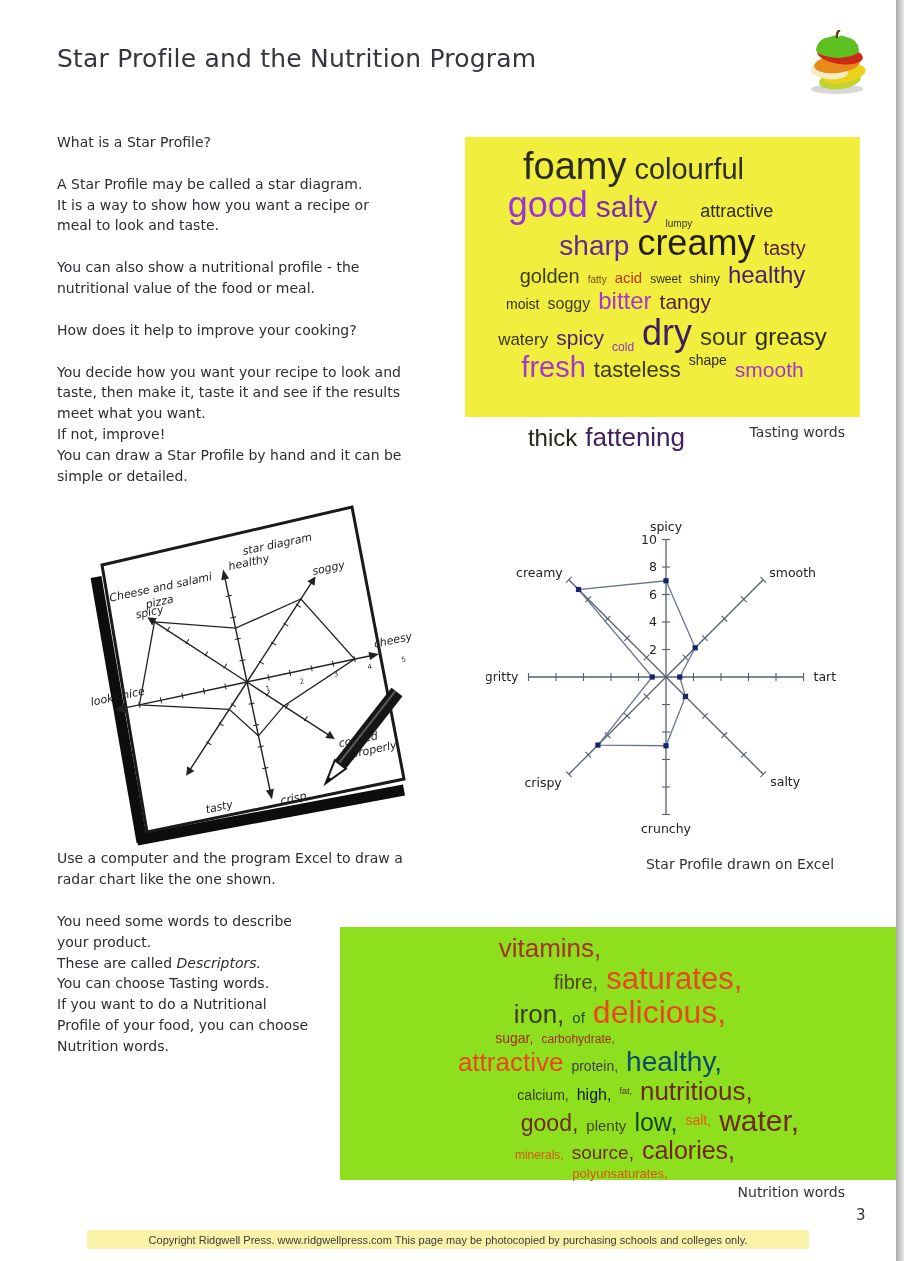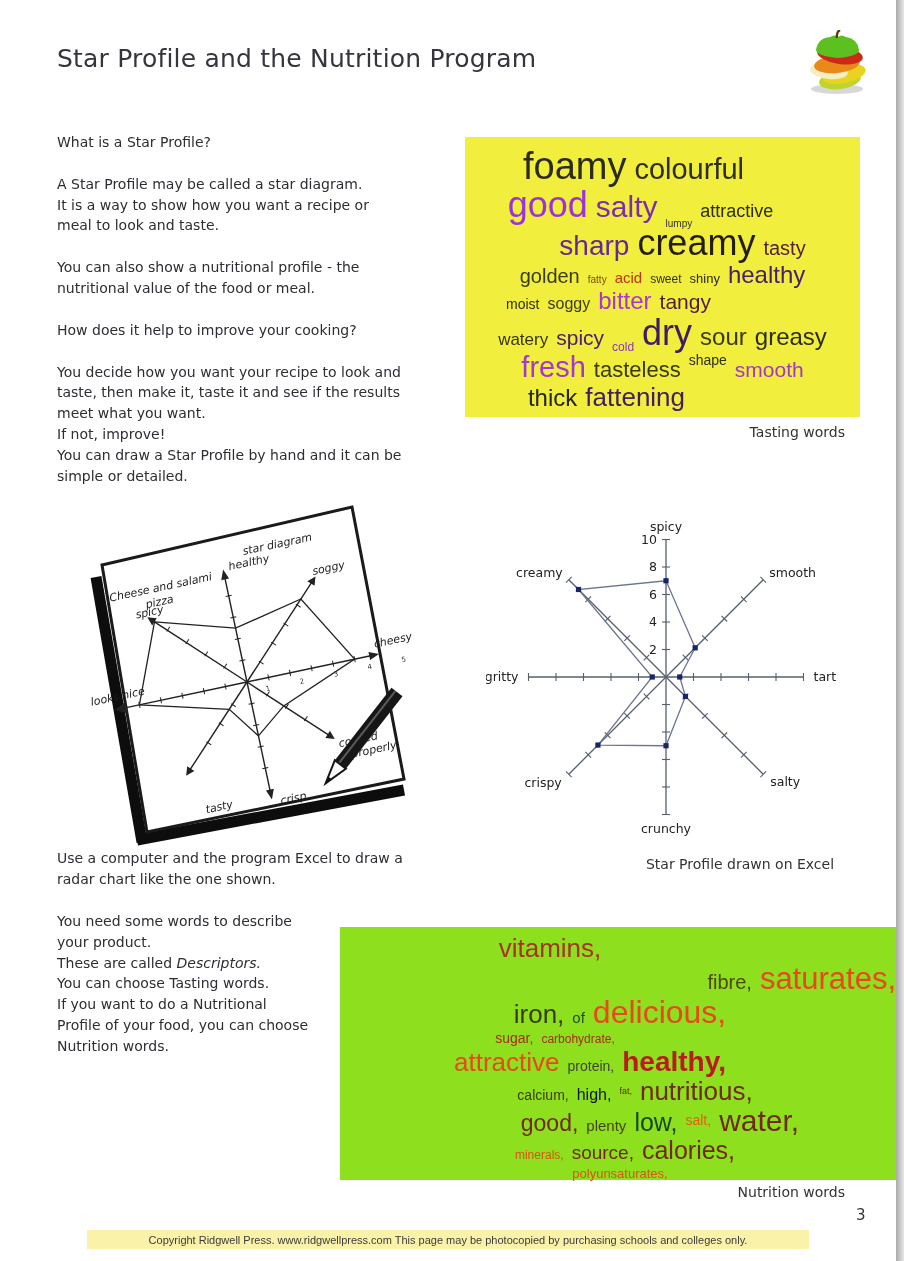--- a/index.html
+++ b/index.html
@@ -49,21 +49,21 @@
     </div>
 
   <div class="abs cloud" style="left: 465px; top: 137px; width: 395px; height: 280px; padding-top: 10px; background: rgb(242, 238, 62);">
       <div class="cloud-row" style="padding-right: 58px;"><span style="font-size: 38px; color: rgb(43, 43, 28);">foamy</span><span style="font-size: 29px; color: rgb(46, 46, 28);">colourful</span></div>
       <div class="cloud-row" style="padding-right: 44px;"><span style="font-size: 36px; color: rgb(154, 52, 218);">good</span><span style="font-size: 30px; color: rgb(124, 45, 174);">salty</span><span style="font-size: 10px; color: rgb(51, 51, 42); top: 10px;">lumpy</span><span style="font-size: 18px; color: rgb(45, 45, 22);">attractive</span></div>
       <div class="cloud-row" style="padding-left: 40px;"><span style="font-size: 28px; color: rgb(101, 40, 151);">sharp</span><span style="font-size: 36px; color: rgb(36, 30, 18);">creamy</span><span style="font-size: 20px; color: rgb(84, 32, 58);">tasty</span></div>
       <div class="cloud-row"><span style="font-size: 20px; color: rgb(59, 59, 15);">golden</span><span style="font-size: 10px; color: rgb(123, 74, 24);">fatty</span><span style="font-size: 15px; color: rgb(194, 51, 18);">acid</span><span style="font-size: 12px; color: rgb(50, 50, 14);">sweet</span><span style="font-size: 13px; color: rgb(42, 42, 24);">shiny</span><span style="font-size: 24px; color: rgb(72, 32, 112);">healthy</span></div>
       <div class="cloud-row" style="padding-right: 108px;"><span style="font-size: 14px; color: rgb(46, 46, 26);">moist</span><span style="font-size: 16px; color: rgb(61, 61, 16);">soggy</span><span style="font-size: 24px; color: rgb(168, 54, 210);">bitter</span><span style="font-size: 21px; color: rgb(82, 28, 56);">tangy</span></div>
       <div class="cloud-row"><span style="font-size: 17px; color: rgb(54, 54, 14);">watery</span><span style="font-size: 21px; color: rgb(74, 33, 112);">spicy</span><span style="font-size: 12px; color: rgb(140, 53, 192); top: 6px;">cold</span><span style="font-size: 36px; color: rgb(63, 29, 98);">dry</span><span style="font-size: 24px; color: rgb(58, 58, 16);">sour</span><span style="font-size: 24px; color: rgb(44, 44, 24);">greasy</span></div>
       <div class="cloud-row"><span style="font-size: 29px; color: rgb(164, 55, 212);">fresh</span><span style="font-size: 22px; color: rgb(58, 58, 18);">tasteless</span><span style="font-size: 14px; color: rgb(46, 46, 28); top: -12px;">shape</span><span style="font-size: 21px; color: rgb(161, 54, 204);">smooth</span></div>
-      <div class="cloud-row" style="padding-right: 112px;"><span style="font-size: 24px; color: rgb(38, 38, 26);">thick</span><span style="font-size: 26px; color: rgb(66, 32, 94);">fattening</span></div>
+      <div class="cloud-row" style="padding-right: 112px;"><span style="font-size: 24px; color: rgb(38, 38, 26);">thick</span><span style="font-size: 26px; color: rgb(66, 32, 94); margin-top: 40px;">fattening</span></div>
     </div>
   <div class="abs caption" style="left:465px;top:424px;width:380px;text-align:right">Tasting words</div>
 
   <svg class="abs" style="left:52px;top:497px" width="415" height="352" viewBox="0 0 415 352">
     <path d="M44 80 L90 345" stroke="#0d0d0d" stroke-width="11" fill="none"></path>
     <path d="M85 343 L352 293" stroke="#0d0d0d" stroke-width="11" fill="none"></path>
     <polygon points="50,68 300,10 352,282 95,335" fill="#ffffff" stroke="#1a1a1a" stroke-width="3"></polygon>
     <g transform="rotate(-12 195 185)">
 
       <g stroke="#222" stroke-width="1.4" fill="none">
@@ -225,24 +225,24 @@
   <div class="abs bodytext" style="left:57px;top:848px;width:430px">
       <p><span>Use a computer and the program Excel to draw a</span><br><span>radar chart like the one shown.</span></p>
     </div>
 
   <div class="abs bodytext" style="left:57px;top:911px;width:310px">
       <p><span>You need some words to describe</span><br><span>your product.</span><br><span>These are called </span><span style="font-style: italic;">Descriptors.</span><br><span>You can choose Tasting words.</span><br><span>If you want to do a Nutritional</span><br><span>Profile of your food, you can choose</span><br><span>Nutrition words.</span></p>
     </div>
 
   <div class="abs cloud" style="left: 340px; top: 927px; width: 560px; height: 253px; padding-top: 8px; background: rgb(142, 224, 30);">
       <div class="cloud-row" style="padding-right: 140px;"><span style="font-size: 26px; color: rgb(162, 52, 32);">vitamins,</span></div>
-      <div class="cloud-row" style="padding-left: 56px; text-align: right;"><span style="font-size: 20px; color: rgb(81, 68, 8);">fibre,</span><span style="font-size: 31px; color: rgb(232, 72, 28);">saturates,</span></div>
+      <div class="cloud-row" style="padding-left: 56px;"><span style="font-size: 20px; color: rgb(81, 68, 8);">fibre,</span><span style="font-size: 31px; color: rgb(232, 72, 28);">saturates,</span></div>
       <div class="cloud-row"><span style="font-size: 26px; color: rgb(57, 57, 12);">iron,</span><span style="font-size: 15px; color: rgb(30, 80, 20);">of</span><span style="font-size: 32px; color: rgb(232, 72, 28);">delicious,</span></div>
       <div class="cloud-row" style="padding-right: 130px;"><span style="font-size: 14px; color: rgb(165, 44, 18);">sugar,</span><span style="font-size: 12px; color: rgb(165, 44, 18);">carbohydrate,</span></div>
-      <div class="cloud-row" style="padding-right: 60px;"><span style="font-size: 26px; color: rgb(232, 72, 28);">attractive</span><span style="font-size: 14px; color: #404040;">protein,</span><span style="font-size: 28px; color: #b91c1c; font-weight: bold;">healthy,</span></div>
+      <div class="cloud-row" style="padding-right: 60px;"><span style="font-size: 26px; color: rgb(232, 72, 28);">attractive</span><span style="font-size: 14px; color: #404040;">protein,</span><span style="font-size: 28px; color: #0c4a6e;">healthy,</span></div>
       <div class="cloud-row" style="padding-left: 30px;"><span style="font-size: 14px; color: rgb(60, 60, 12);">calcium,</span><span style="font-size: 16px; color: #0f172a;">high,</span><span style="font-size: 9px; color: rgb(92, 44, 12); top: -6px;">fat,</span><span style="font-size: 26px; color: rgb(110, 42, 20);">nutritious,</span></div>
       <div class="cloud-row" style="padding-left: 80px;"><span style="font-size: 23px; color: rgb(110, 42, 20);">good,</span><span style="font-size: 15px; color: rgb(69, 69, 14);">plenty</span><span style="font-size: 25px; color: rgb(18, 74, 28);">low,</span><span style="font-size: 14px; color: rgb(228, 92, 20); top: -6px;">salt,</span><span style="font-size: 30px; color: rgb(110, 42, 20);">water,</span></div>
       <div class="cloud-row" style="padding-left: 10px;"><span style="font-size: 12px; color: rgb(216, 85, 16);">minerals,</span><span style="font-size: 19px; color: rgb(110, 42, 20);">source,</span><span style="font-size: 25px; color: rgb(110, 42, 20);">calories,</span></div>
       <div class="cloud-row"><span style="font-size: 13px; color: rgb(216, 85, 16);">polyunsaturates,</span></div>
     </div>
   <div class="abs caption" style="left:540px;top:1184px;width:305px;text-align:right">Nutrition words</div>
 
   <div id="footer-bar" class="abs">
     <span>Copyright Ridgwell Press. www.ridgwellpress.com  This page may be photocopied by purchasing schools and colleges only.</span>
   </div>

